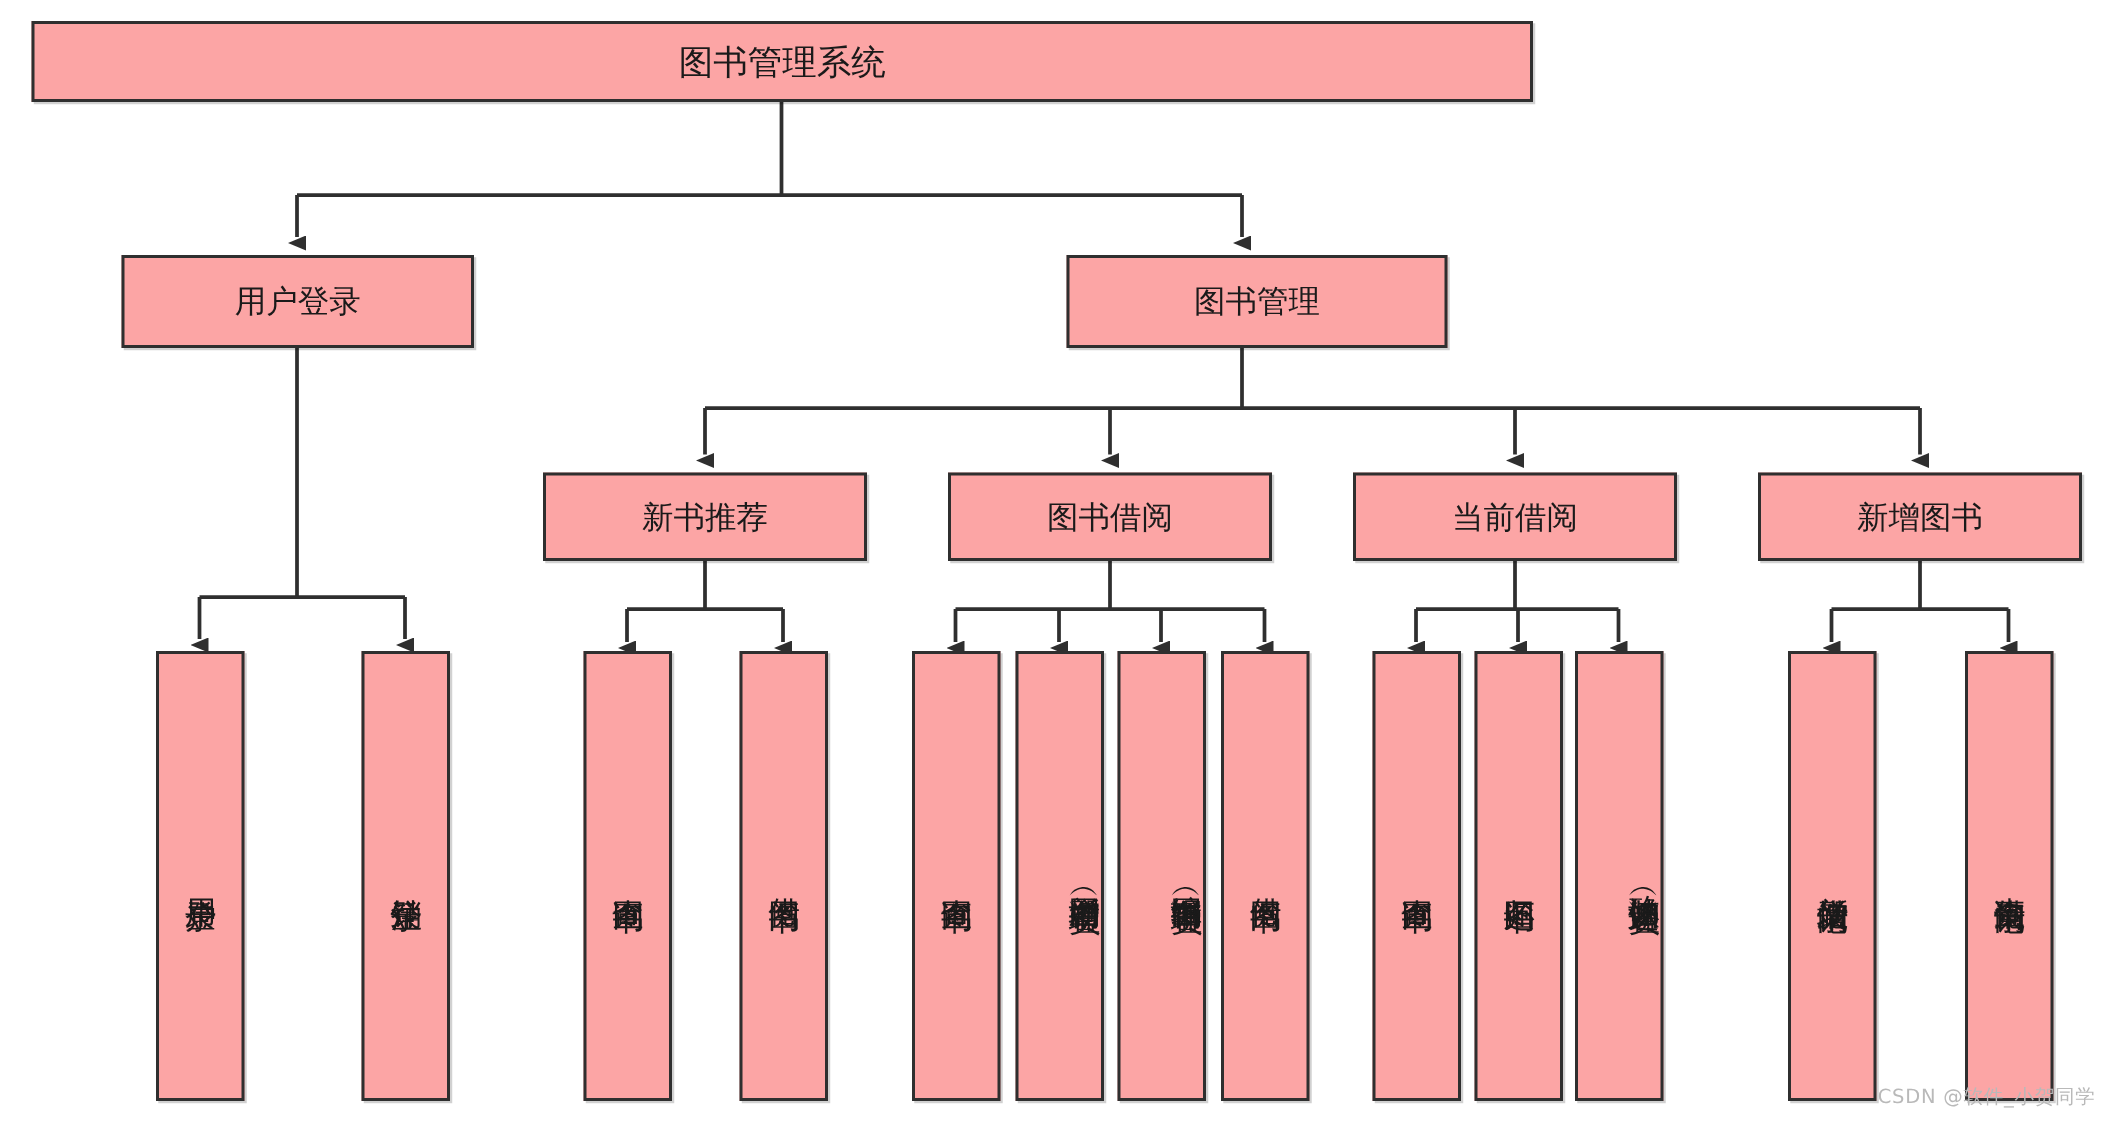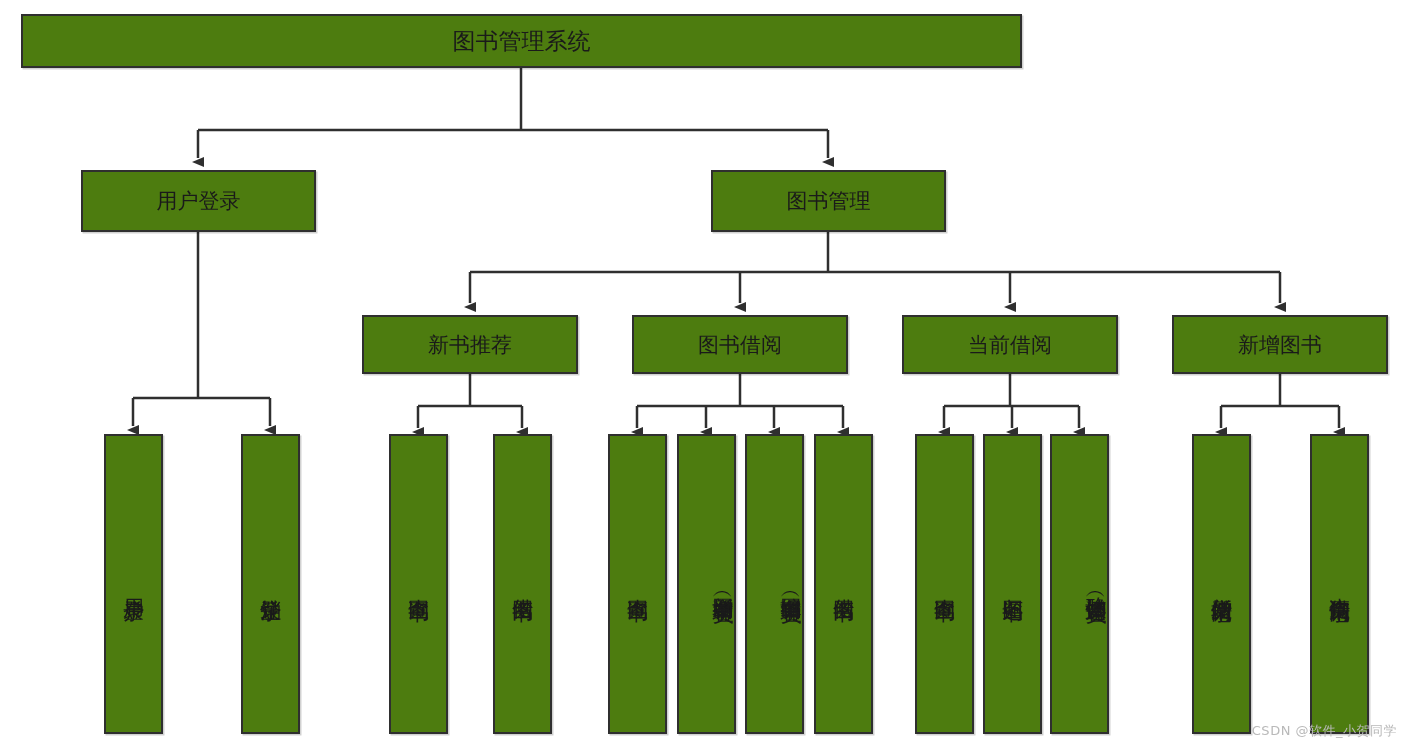--- a/index.html
+++ b/index.html
@@ -14,21 +14,21 @@
     position: relative;
     width: 1405px;
     height: 747px;
     background: #ffffff;
     overflow: hidden;
   }
   .node {
     position: absolute;
     box-sizing: border-box;
     border: 2.5px solid #2f2f2f;
-    background: #4d7c0f;
+    background: #fca5a5;
     display: flex;
     align-items: center;
     justify-content: center;
     color: #1a1a1a;
     box-shadow: 1.5px 1.5px 0 rgba(0,0,0,0.18);
   }
   .node.root {
     font-size: 23px;
   }
   .node.lvl2 {
@@ -121,21 +121,21 @@
       <path d="M1280,374 L1280,406"></path>
       <path d="M1221,406 L1339,406"></path>
       <path d="M1221,406 L1221,428" marker-end="url(#arrow)"></path>
       <path d="M1339,406 L1339,428" marker-end="url(#arrow)"></path>
     </g>
   </svg>
 
   <div class="node root" style="left:21px; top:14px; width:1001px; height:54px;">图书管理系统</div>
 
   <div class="node lvl2" style="left:81px; top:170px; width:235px; height:62px;">用户登录</div>
-  <div class="node lvl2" style="left:711px; top:170px; width:235px; height:62px;">图书管理</div>
+  <div class="node lvl2" style="left:711px; top:170px; width:254px; height:62px;">图书管理</div>
 
   <div class="node lvl3" style="left:632px; top:315px; width:216px; height:59px;">图书借阅</div>
   <div class="node lvl3" style="left:362px; top:315px; width:216px; height:59px;">新书推荐</div>
   <div class="node lvl3" style="left:902px; top:315px; width:216px; height:59px;">当前借阅</div>
   <div class="node lvl3" style="left:1172px; top:315px; width:216px; height:59px;">新增图书</div>
 
   <div class="node leaf centered" style="left:104px; top:434px; width:59px; height:300px;">用户登录</div>
   <div class="node leaf centered" style="left:241px; top:434px; width:59px; height:300px;">注销登录</div>
 
   <div class="node leaf centered" style="left:389px; top:434px; width:59px; height:300px;">查询图书</div>

